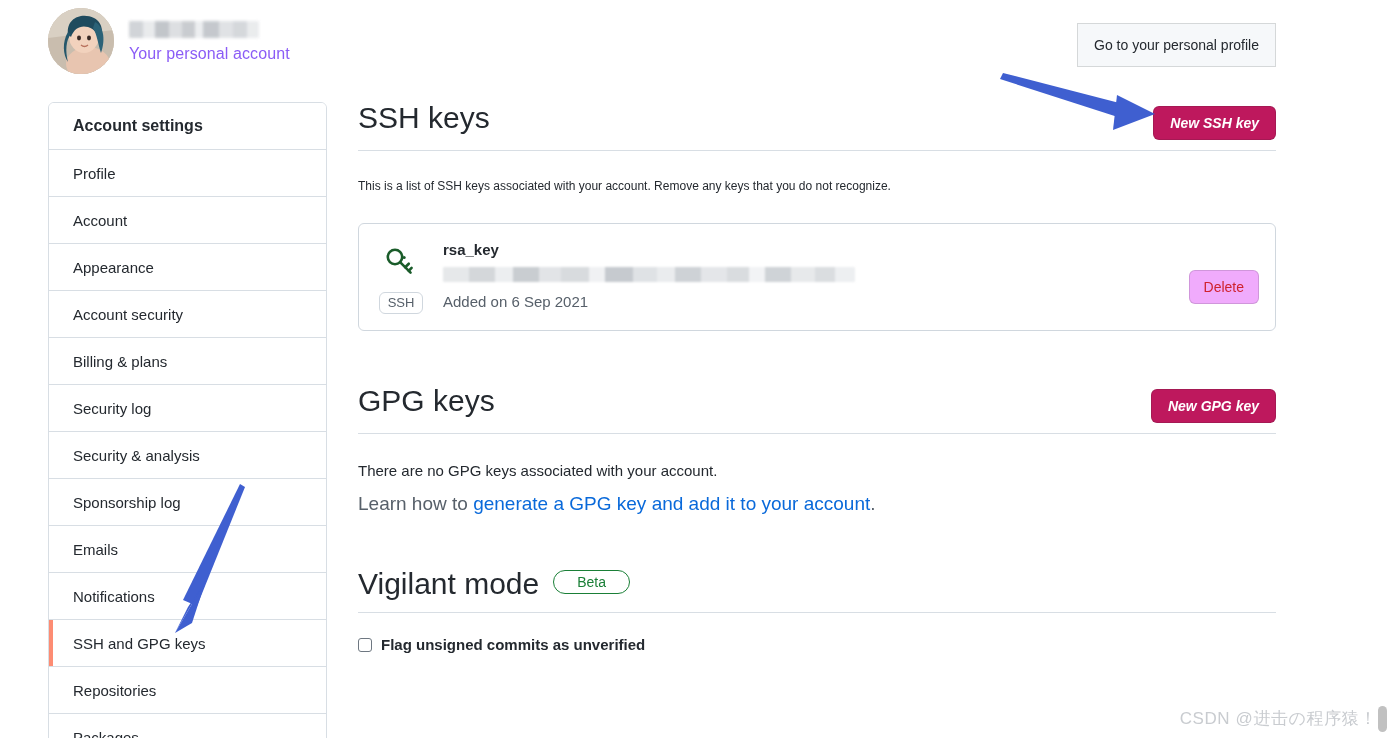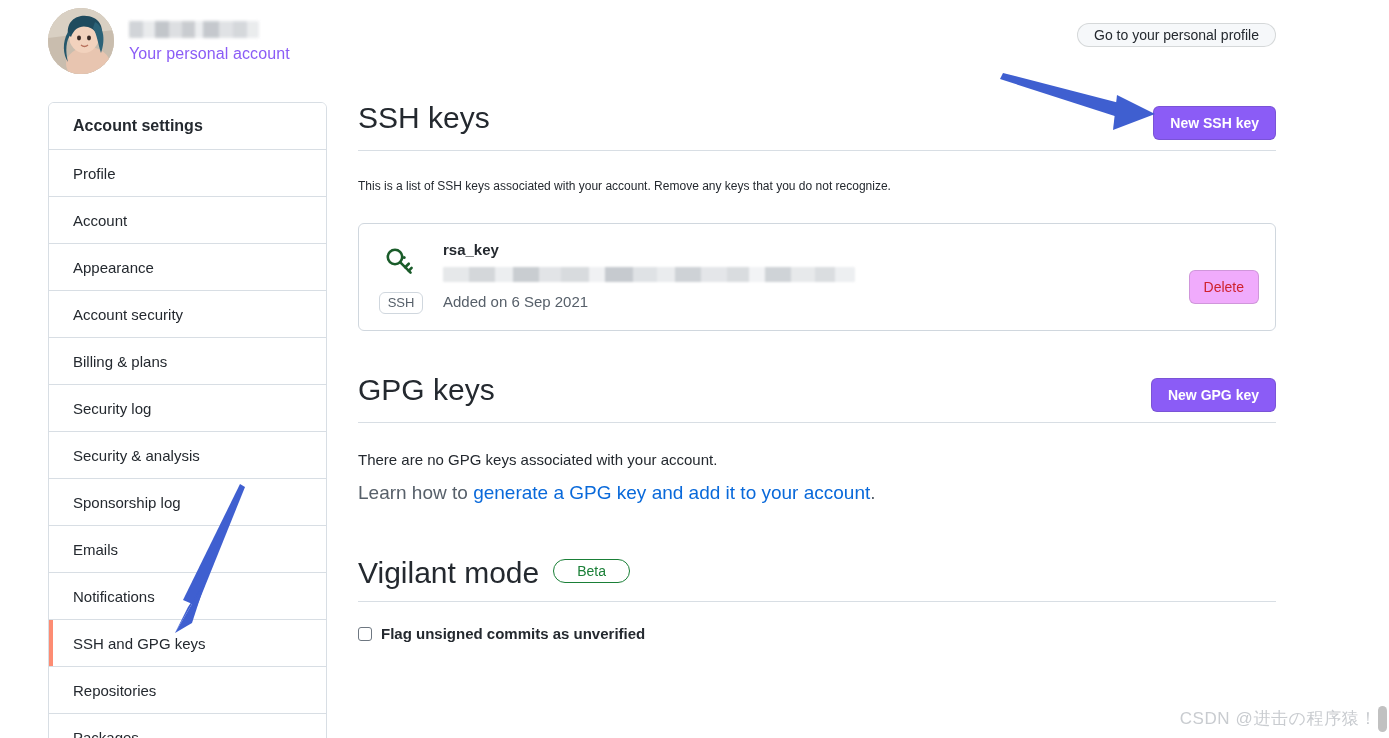--- a/index.html
+++ b/index.html
@@ -50,26 +50,26 @@
     font-size: 16px;
     color: #8b5cf6;
     line-height: 19px;
     letter-spacing: .1px;
   }
 
   
   .btn-profile {
     position: absolute;
     right: 113px; top: 23px;
-    padding: 2px 16px;
+    padding: 12px 16px;
     font-size: 14px;
     color: #24292f;
     background: #f6f8fa;
     border: 1px solid rgba(27,31,36,.15);
-    border-radius: 16px;
+    border-radius: 0;
     line-height: 18px;
     cursor: pointer;
     white-space: nowrap;
   }
 
   
   .sidebar {
     position: absolute;
     left: 48px; top: 102px;
     width: 279px;
@@ -129,30 +129,31 @@
     border: 1px solid #1a7f37;
     border-radius: 2em;
     padding: 2px 23px;
     line-height: 18px;
     font-weight: 400;
     position: relative;
     top: -2px;
   }
 
   .btn-green {
-    background: #8b5cf6;
+    background: #be185d;
     color: #ffffff;
     font-size: 14px;
     font-weight: bold;
     border: 1px solid rgba(27,31,36,.15);
     border-radius: 6px;
     padding: 7px 16px;
     line-height: 18px;
     cursor: pointer;
     white-space: nowrap;
+    font-style: italic;
   }
 
   .sec-desc {
     font-size: 12px;
     color: #24292f;
     margin-top: 24px;
     line-height: 22px;
   }
 
   
@@ -371,21 +372,21 @@
       <div class="key-body">
         <div class="key-title">rsa_key</div>
         <div class="key-fingerprint"></div>
         <div class="key-added">Added on 6 Sep 2021</div>
       </div>
 
       <button class="btn-delete">Delete</button>
     </div>
 
 
-    <div class="sec-head" style="margin-top:41px;">
+    <div class="sec-head" style="margin-top:52px;">
       <div class="sec-title">GPG keys</div>
       <button class="btn-green">New GPG key</button>
     </div>
 
     <div class="gpg-empty">There are no GPG keys associated with your account.</div>
 
     <div class="gpg-learn">
       <span>Learn how to </span><a class="lnk">generate a GPG key and add it to your account</a><span>.</span>
     </div>
 

